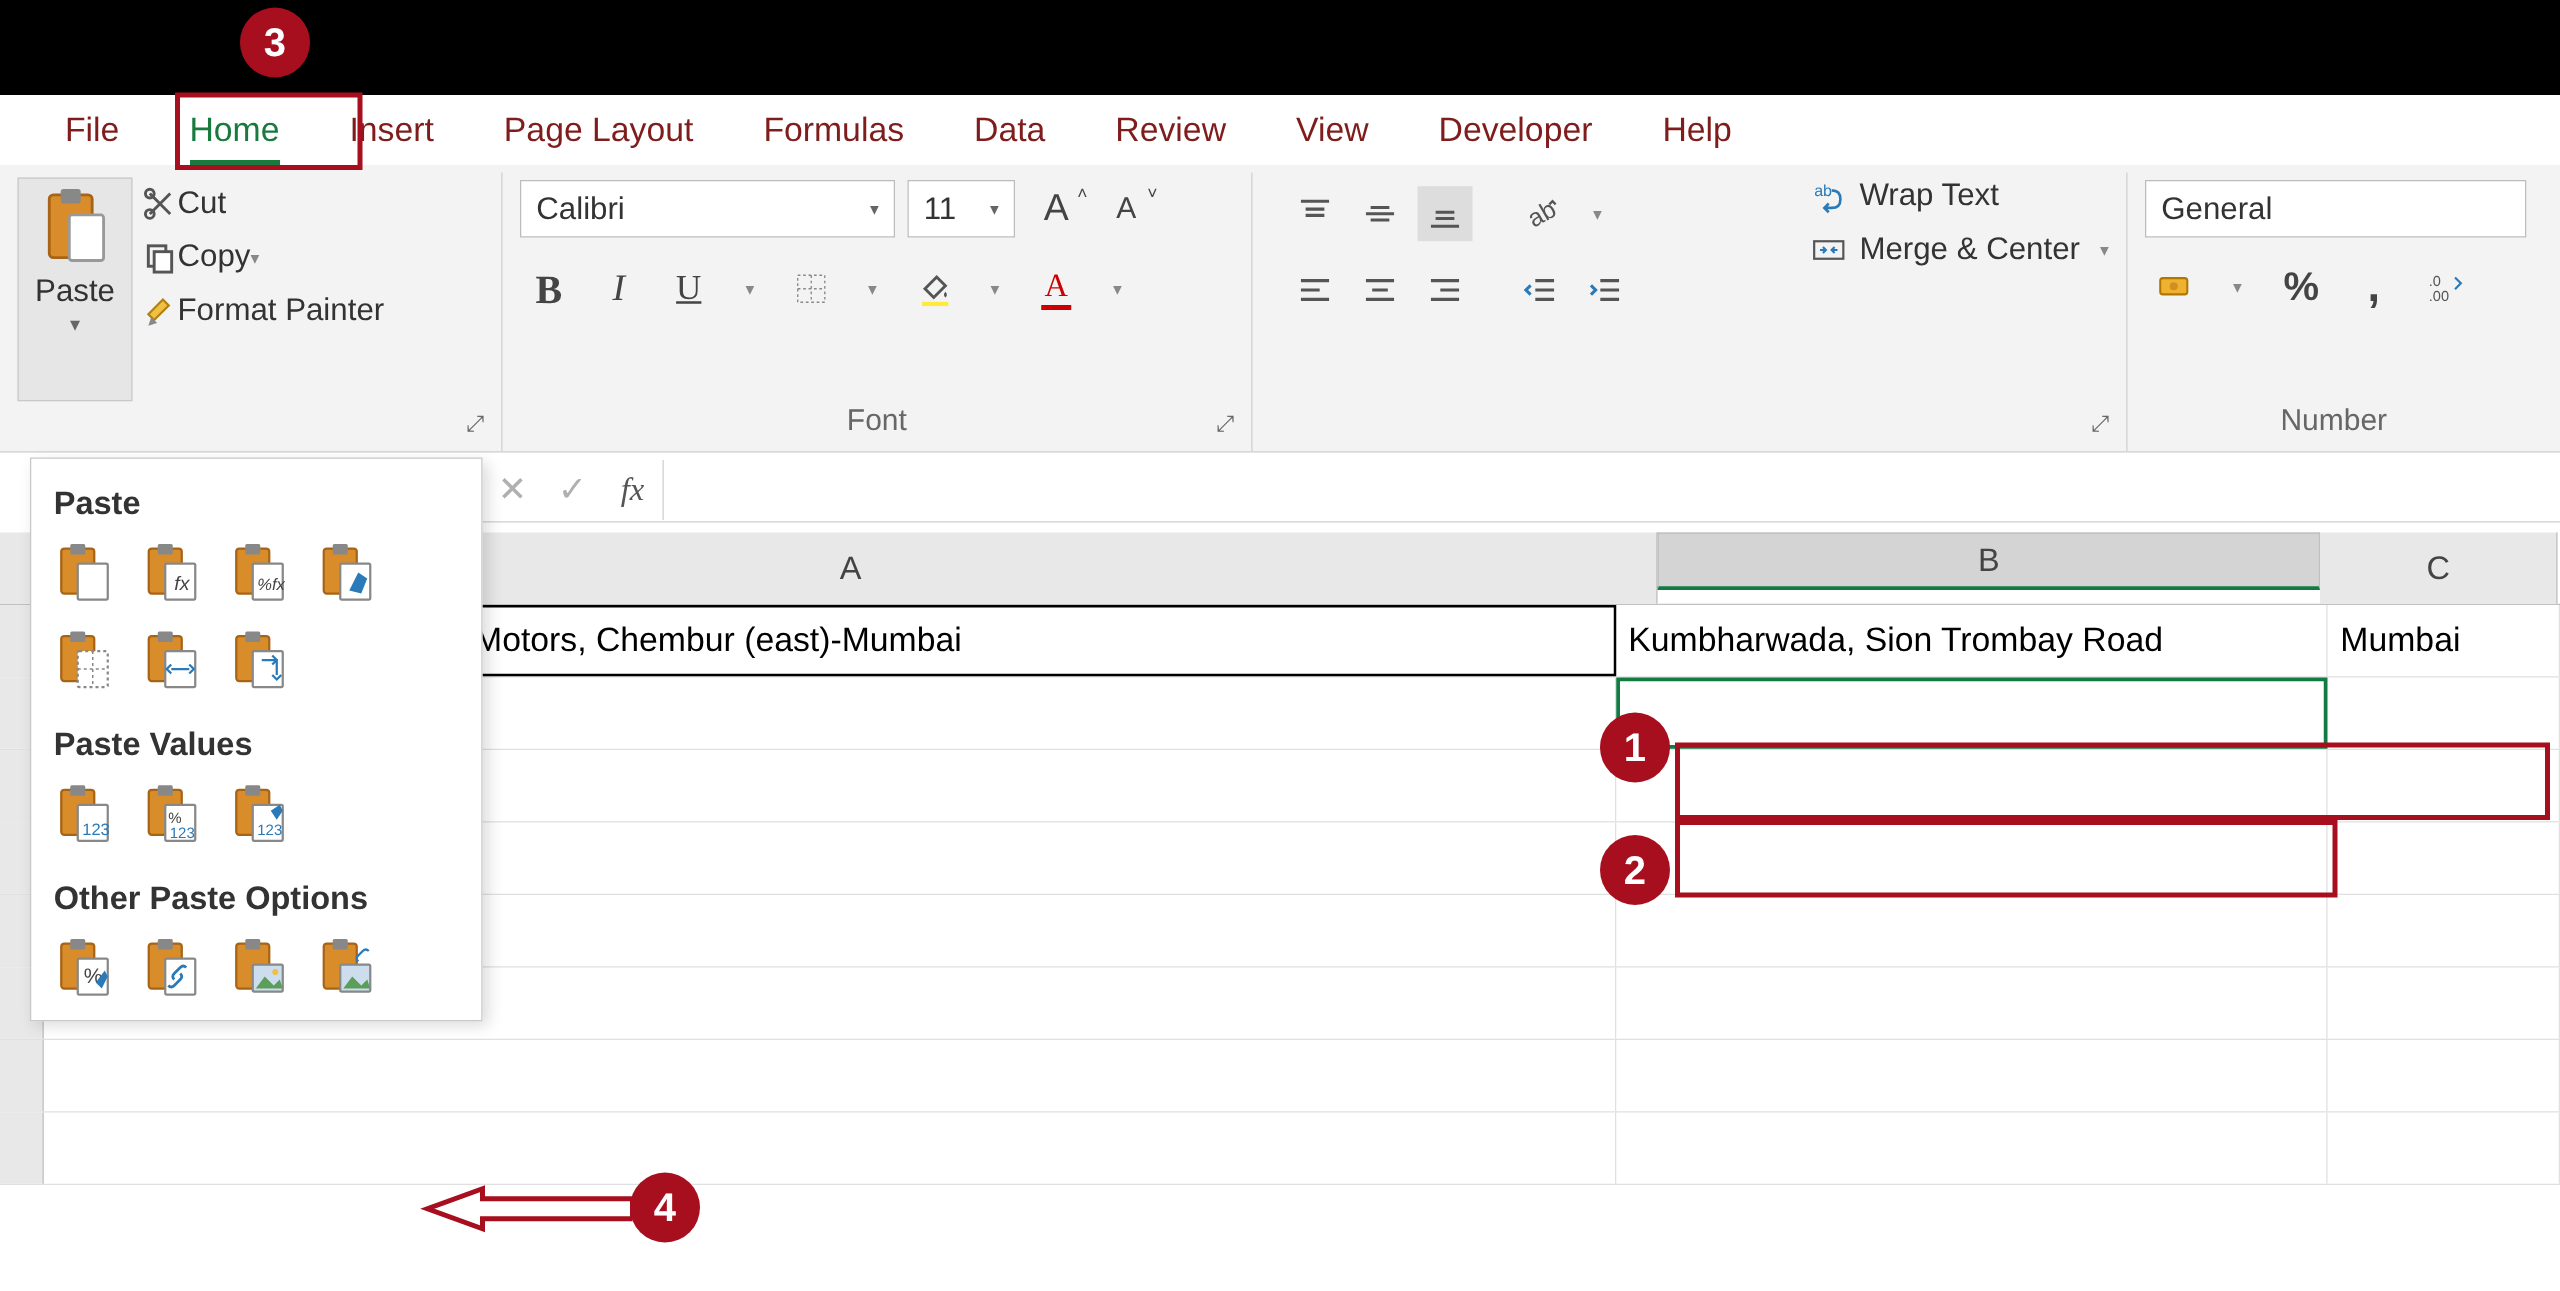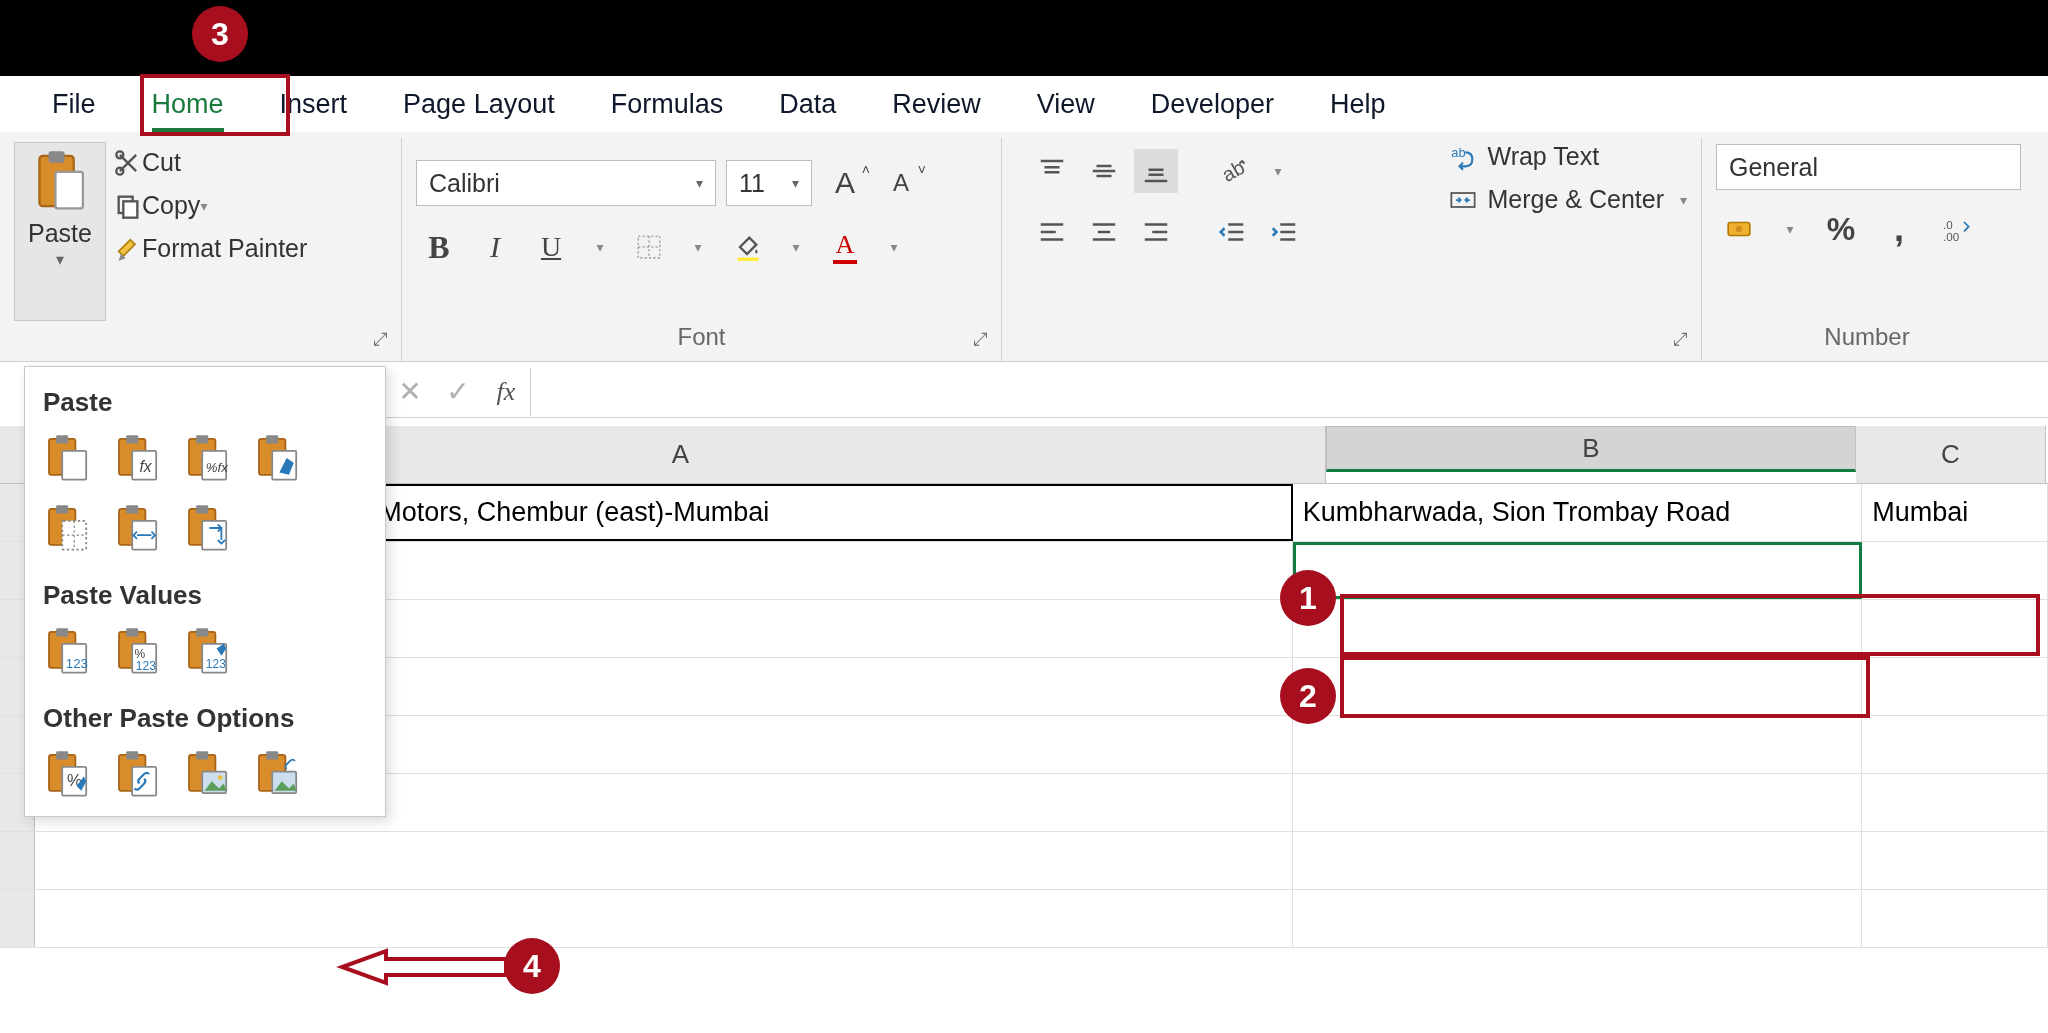--- a/index.html
+++ b/index.html
@@ -1,21 +1,21 @@
 <!DOCTYPE html>
 <html><head>
 <meta charset="utf-8">
 <style>
   * { box-sizing: border-box; margin: 0; padding: 0; font-family: 'Segoe UI', Arial, sans-serif; }
   body { background: #000; width: 2048px; height: 1033px; overflow: hidden; position: relative; }
   .app { background: #fff; position: absolute; top: 76px; left: 0; width: 2048px; height: 957px; }
   
   
   .tabs { display: flex; background: #fff; height: 56px; align-items: center; padding-left: 24px; gap: 0; border-bottom: 0; }
-  .tab { padding: 12px 28px; font-size: 27px; color: #0f172a; cursor: pointer; position: relative; }
+  .tab { padding: 12px 28px; font-size: 27px; color: #7f1d1d; cursor: pointer; position: relative; }
   .tab.active { color: #1a7a3e; }
   .tab.active::after { content: ''; position: absolute; bottom: 0; left: 28px; right: 28px; height: 4px; background: #1a7a3e; }
   .home-highlight { border: 4px solid #a70f1f; position: absolute; top: 74px; left: 140px; width: 150px; height: 62px; z-index: 50; pointer-events: none; }
   
   
   .ribbon { background: #f3f3f3; height: 230px; display: flex; padding: 6px 0 0 0; border-bottom: 1px solid #d0d0d0; position: relative; }
   .group { border-right: 1px solid #d0d0d0; display: flex; flex-direction: column; height: 100%; position: relative; }
   .group-label { text-align: center; font-size: 24px; color: #676767; padding: 8px 0 10px 0; display: flex; justify-content: center; align-items: center; position: absolute; bottom: 0; left: 0; right: 0; }
   .group-body { flex: 1; display: flex; padding: 4px 14px 40px 14px; gap: 8px; }
   .launcher { position: absolute; bottom: 10px; right: 6px; width: 22px; height: 22px; color: #676767; font-size: 18px; cursor: pointer; }
@@ -26,21 +26,21 @@
   .paste-big .icon { width: 58px; height: 64px; margin-bottom: 6px; }
   .paste-big span.lbl { font-size: 25px; color: #333; }
   .paste-big .chev { font-size: 16px; margin-top: 2px; color: #666; }
   .clip-col { display: flex; flex-direction: column; gap: 14px; padding-top: 6px; }
   .clip-item { display: flex; align-items: center; font-size: 25px; color: #333; cursor: pointer; }
   .clip-item svg { width: 28px; height: 28px; flex: none; }
   
   
   .font { width: 600px; }
   .font-row { display: flex; gap: 10px; align-items: center; }
-  .font-body { display: flex; flex-direction: column; gap: 18px; padding: 6px 14px 40px 14px; flex: 1; margin-top: 16px; }
+  .font-body { display: flex; flex-direction: column; gap: 18px; padding: 6px 14px 40px 14px; flex: 1; }
   .sel { background: #fff; border: 1px solid #bcbcbc; height: 46px; display: flex; align-items: center; padding: 0 12px; font-size: 25px; color: #333; justify-content: space-between; cursor: pointer; }
   .sel .chev { font-size: 14px; color: #666; }
   .font-name { width: 300px; }
   .font-size { width: 86px; }
   .btn-icon { width: 46px; height: 46px; display: flex; align-items: center; justify-content: center; font-size: 28px; color: #444; cursor: pointer; }
   .btn-icon-sm { width: 32px; }
   .bold { font-weight: bold; font-family: 'Times New Roman', serif; font-size: 32px; }
   .italic { font-style: italic; font-family: 'Times New Roman', serif; font-size: 30px; }
   .underline { text-decoration: underline; font-family: 'Times New Roman', serif; font-size: 28px; }
   .font-a-big { font-size: 30px; position: relative; }

